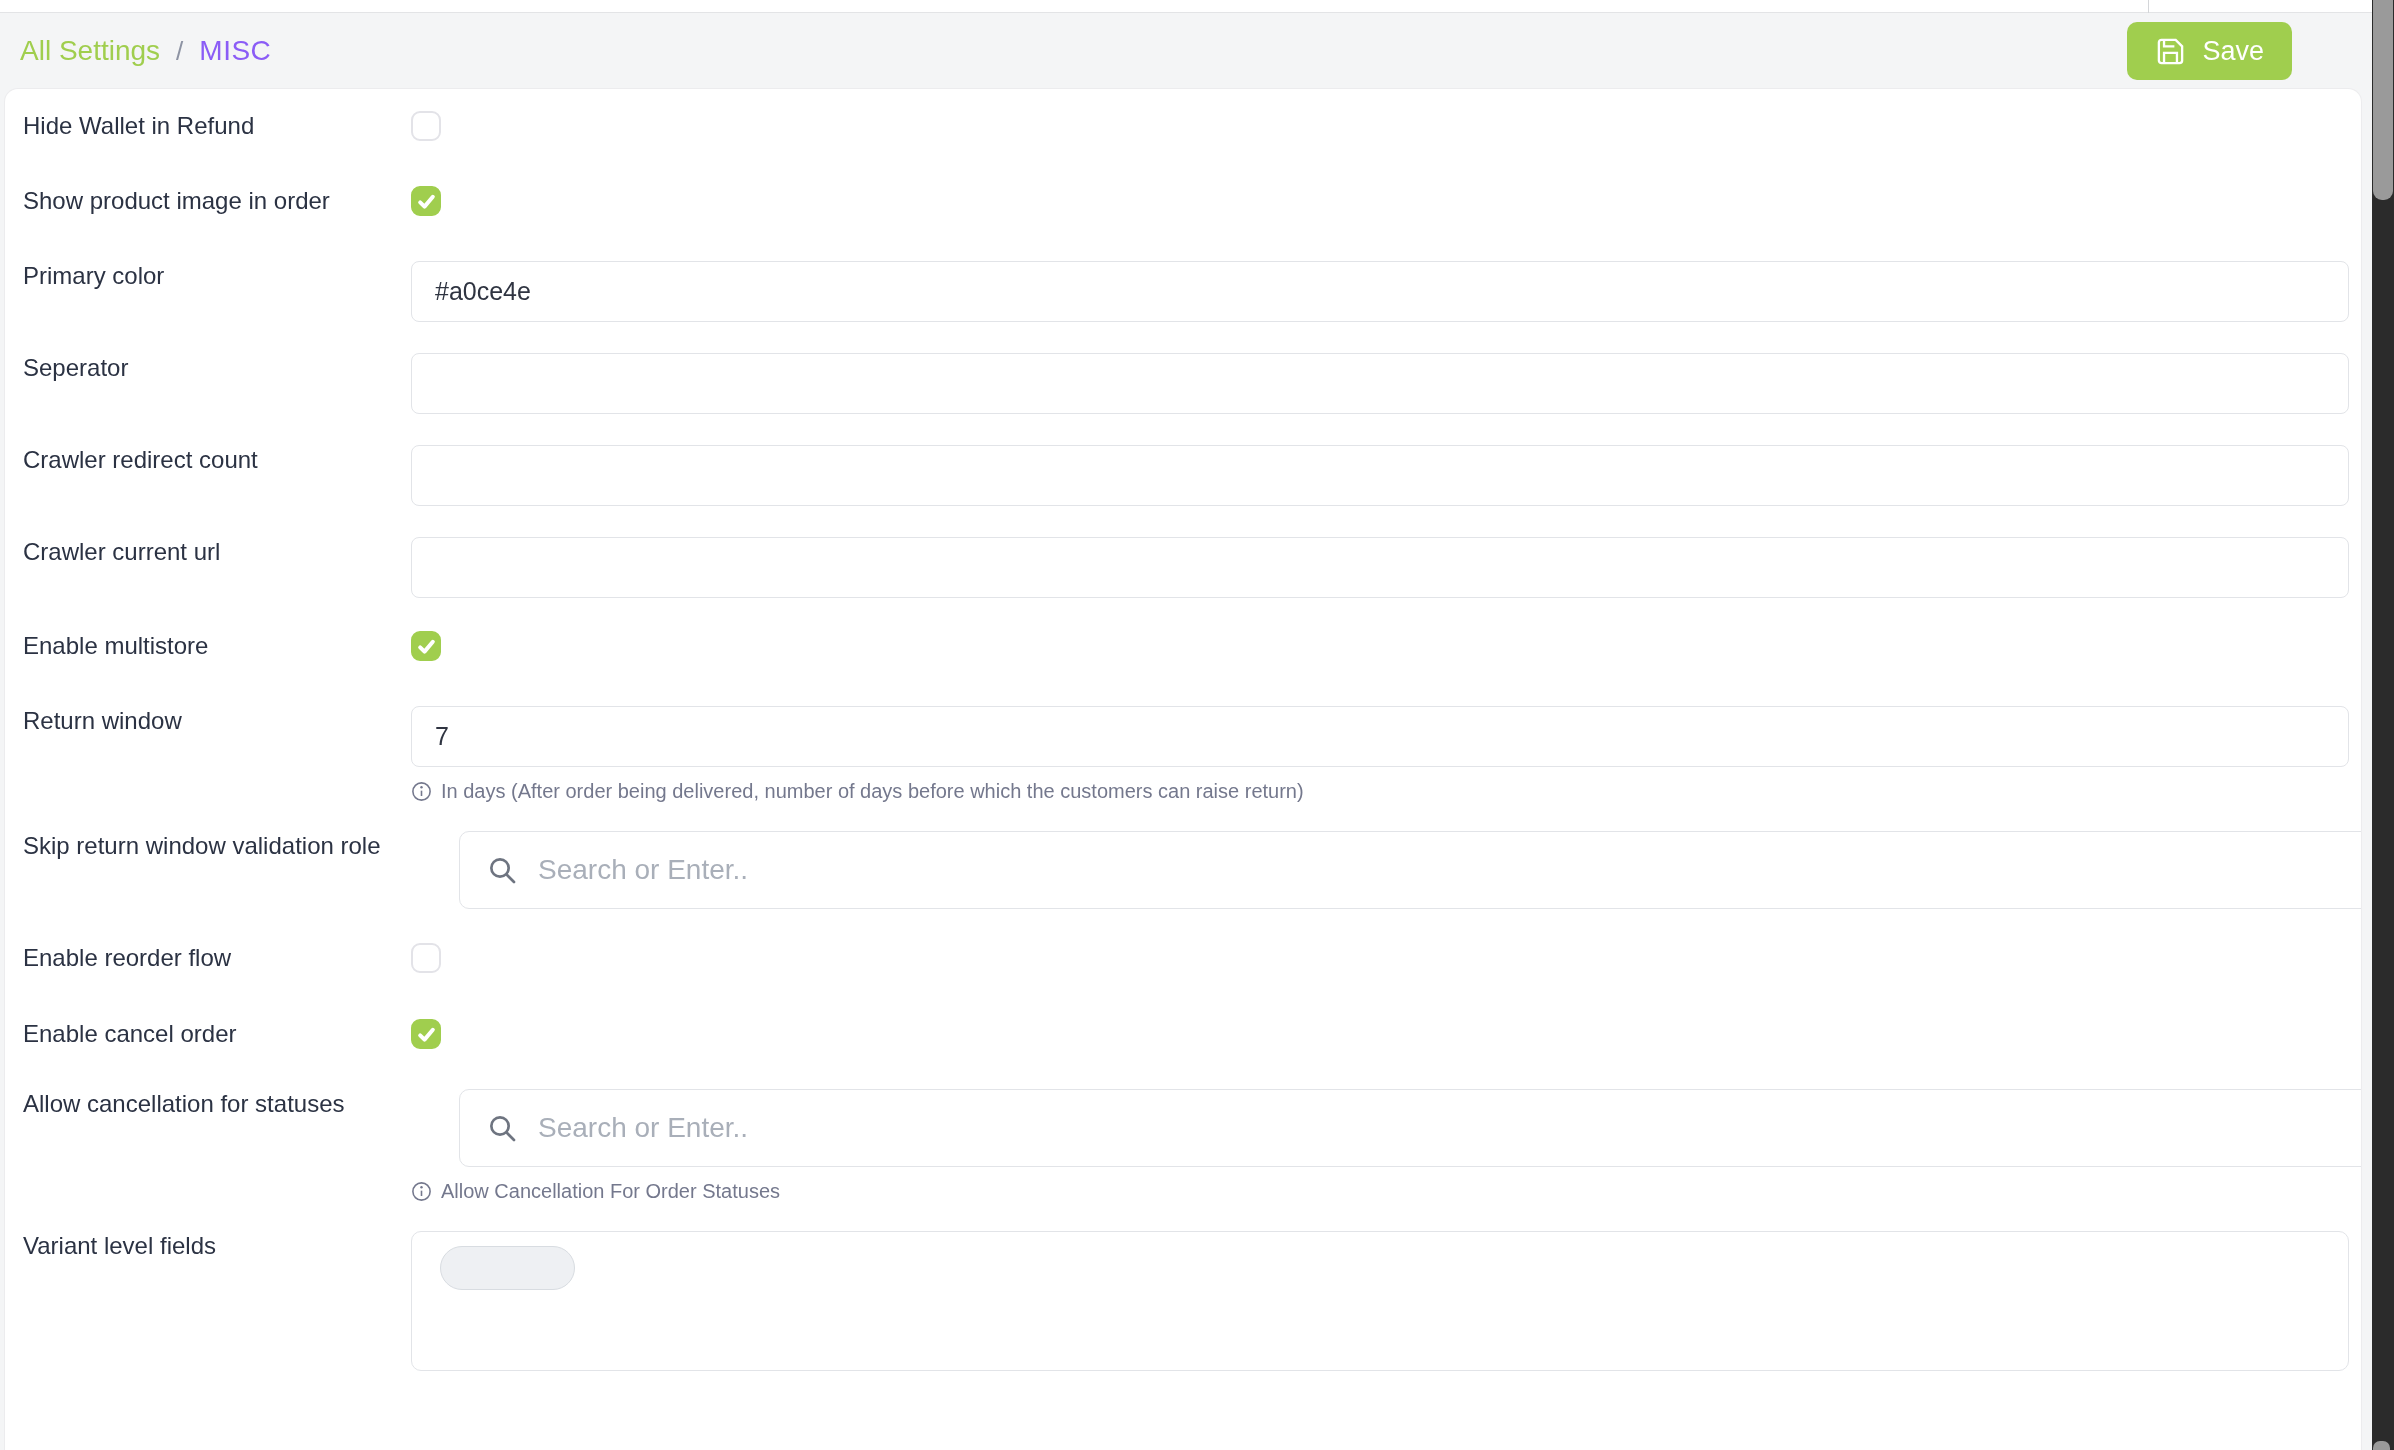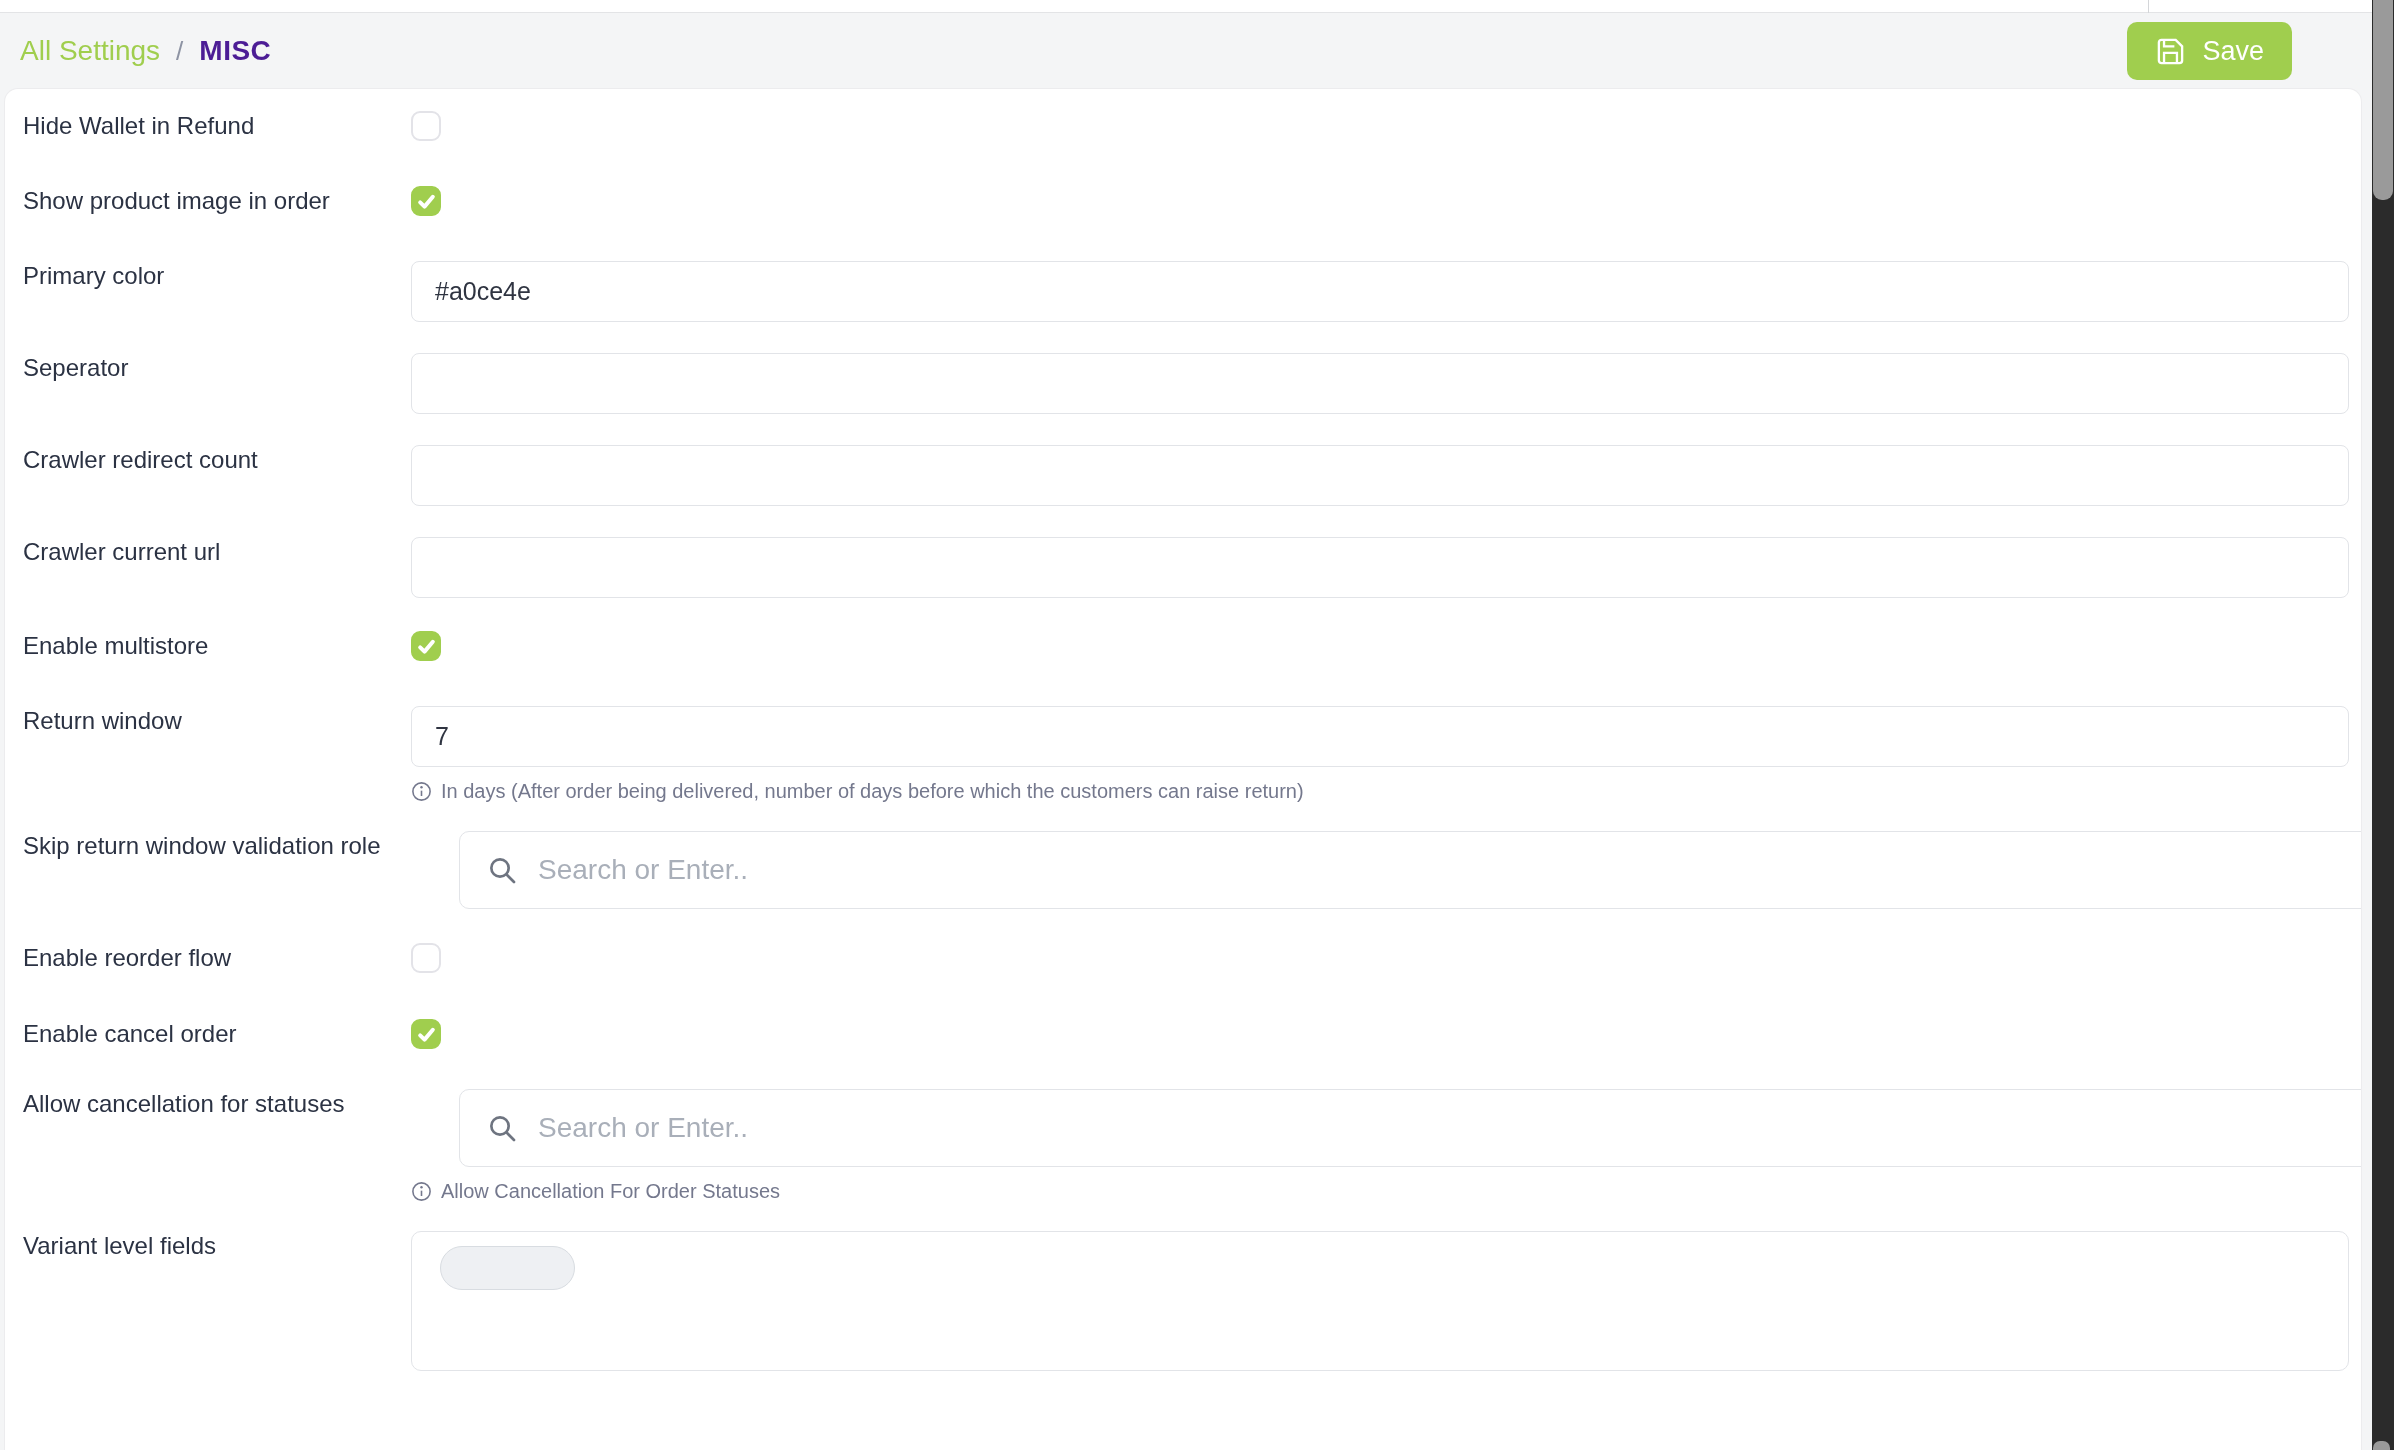--- a/index.html
+++ b/index.html
@@ -20,21 +20,21 @@
   
   .header {
     position: absolute; top: 14px; left: 0; width: 2316px; height: 74px;
     background: #f4f5f6;
     display: flex; align-items: center; justify-content: space-between;
     padding: 0 24px 0 20px;
   }
   .breadcrumb { display: flex; align-items: center; gap: 16px; font-size: 28px; }
   .breadcrumb .parent { color: var(--accent, #a0ce4e); cursor: pointer; }
   .breadcrumb .sep { color: #8d93a3; font-size: 26px; }
-  .breadcrumb .current { color: #4c1d95; font-weight: 700; letter-spacing: 0.5px; }
+  .breadcrumb .current { color: #8b5cf6; font-weight: 400; letter-spacing: 0.5px; }
   .save-btn {
     height: 58px; min-width: 142px; padding: 0 28px;
     background: var(--accent, #a0ce4e); color: #fff;
     border: none; border-radius: 10px;
     font-family: "Liberation Sans", sans-serif;
     font-size: 27px; display: flex; align-items: center; gap: 16px;
     cursor: pointer;
   }
   .save-btn svg { stroke: #fff; fill: none; stroke-width: 1.8; }
   

